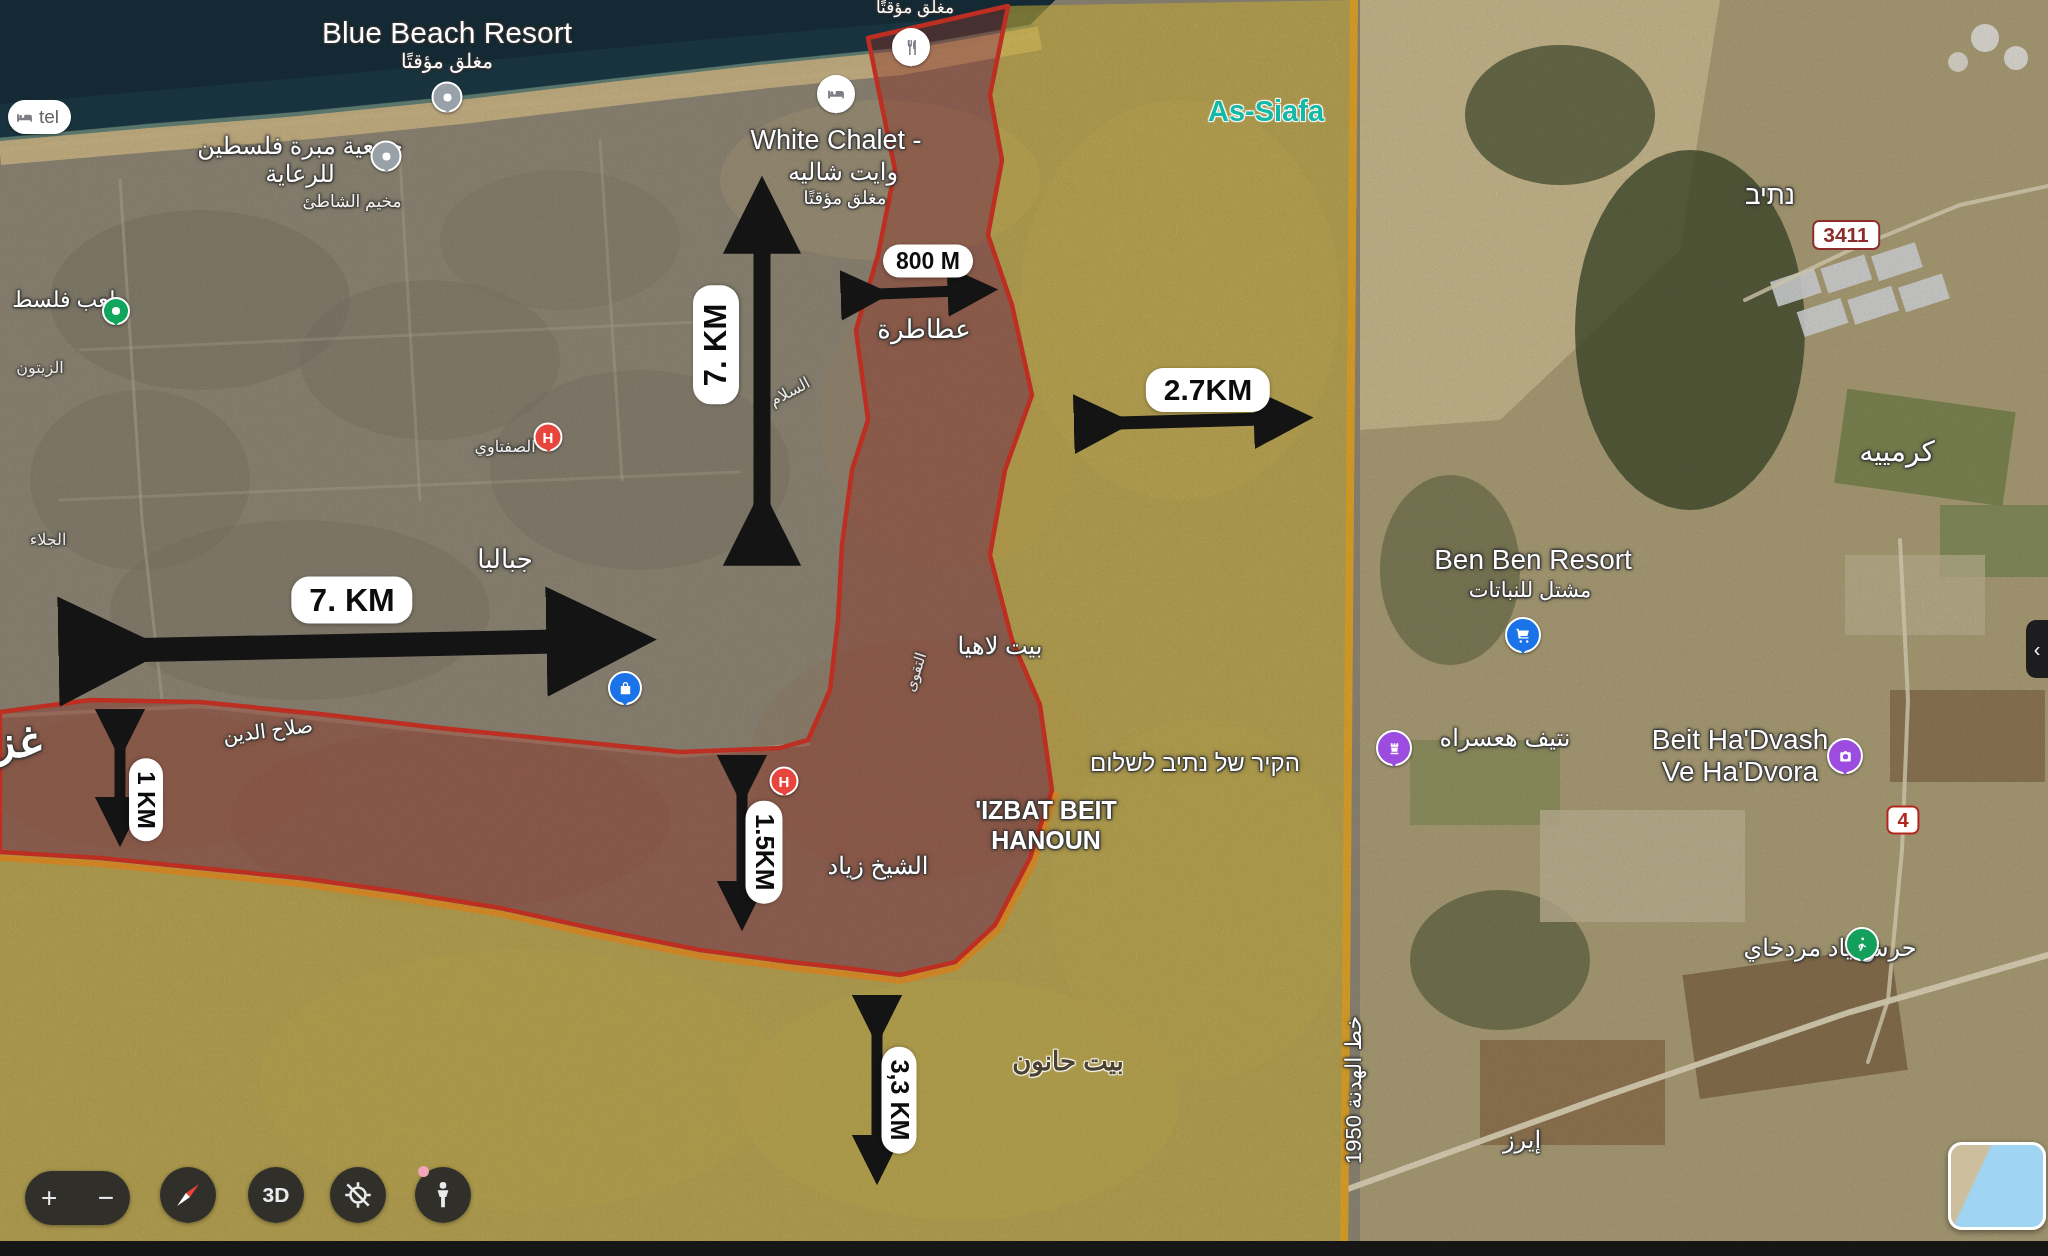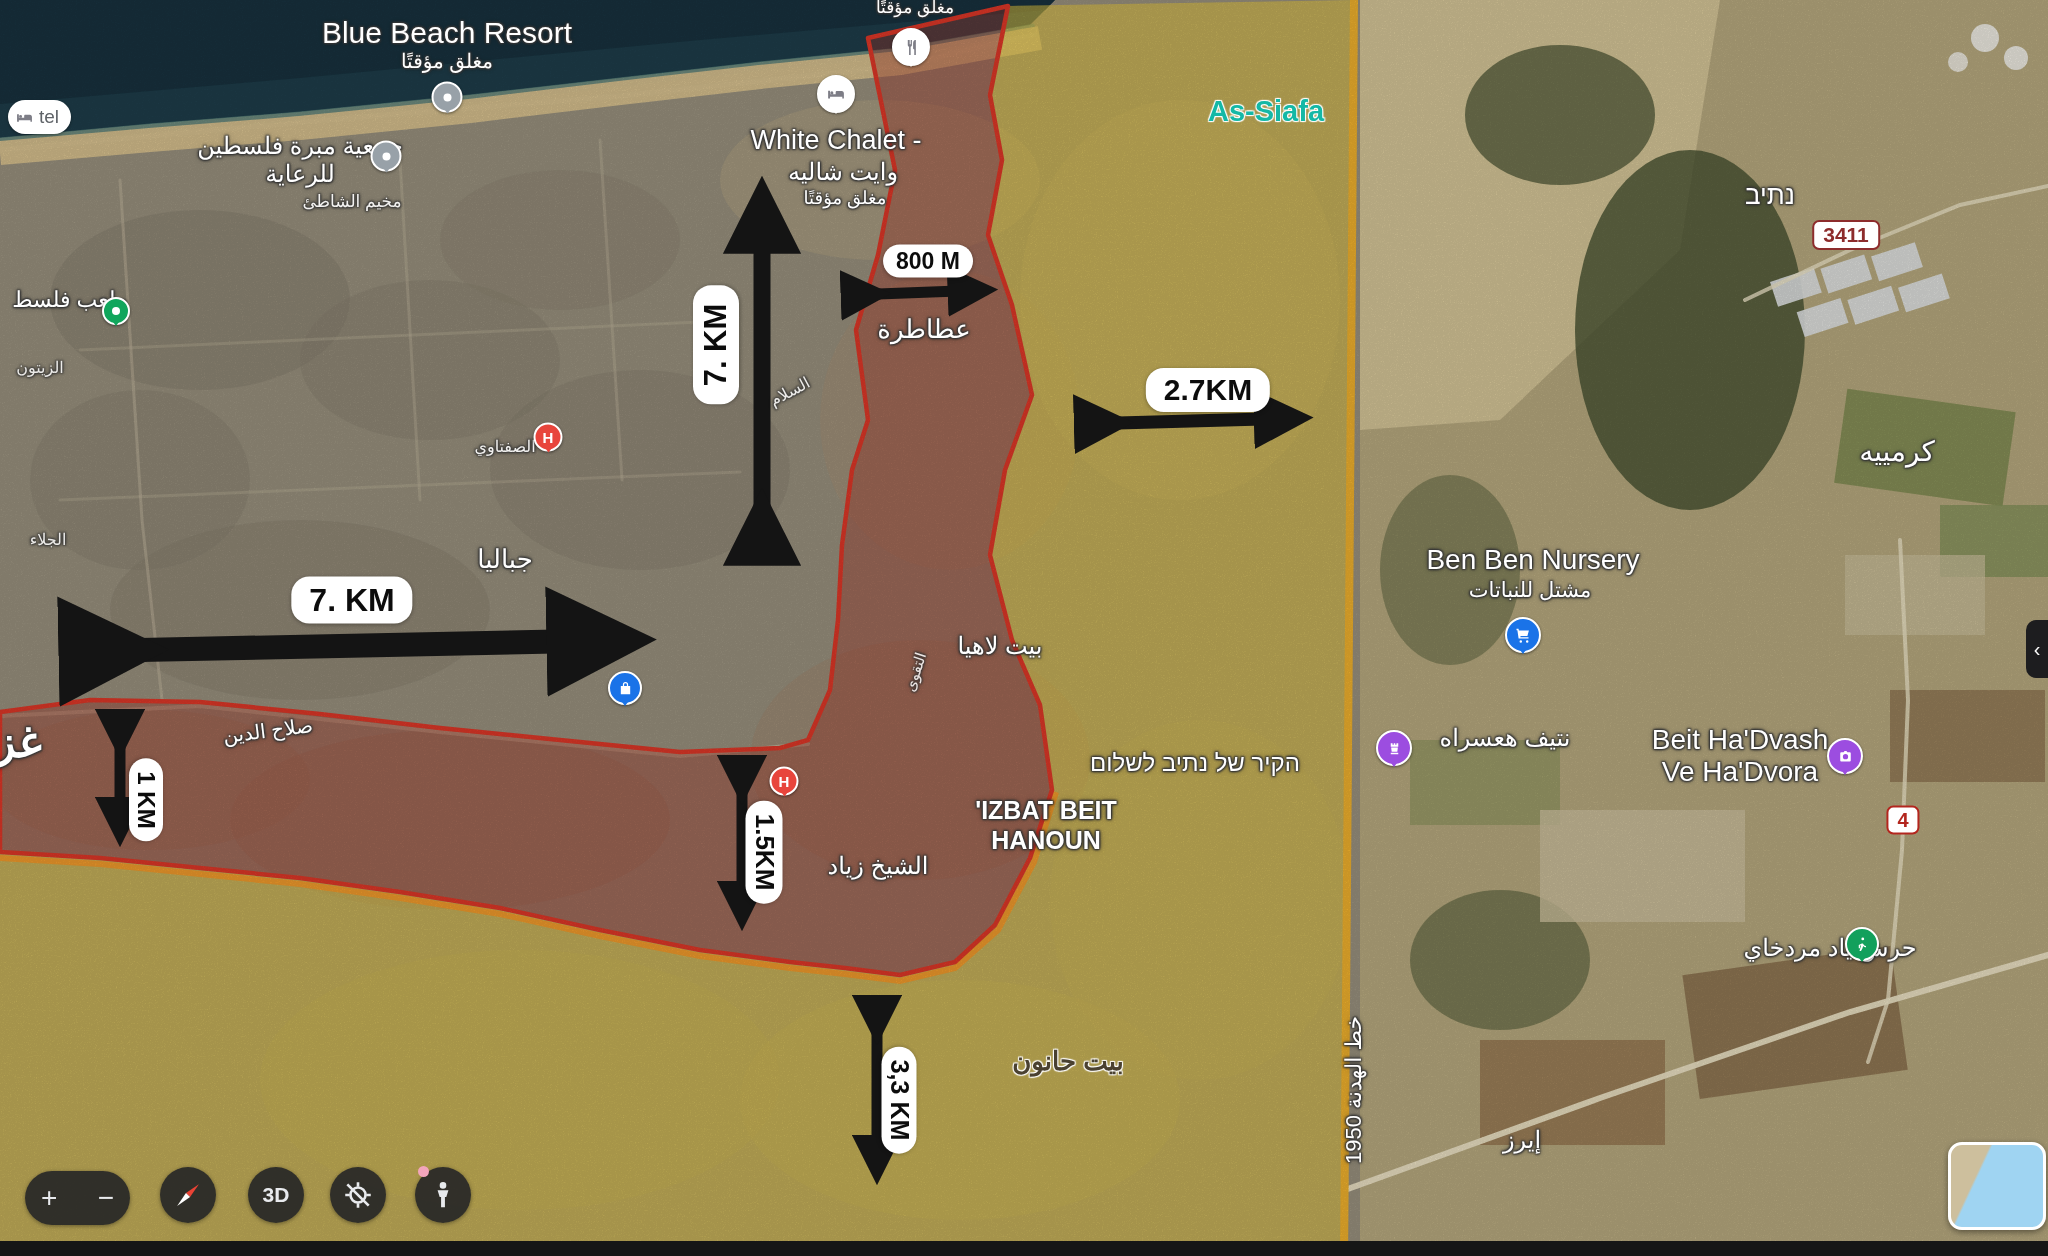--- a/index.html
+++ b/index.html
@@ -186,21 +186,21 @@
 <div class="lbl w" style="left:1046px;top:810px;font-size:25px;font-weight:700;">'IZBAT BEIT</div>
 <div class="lbl w" style="left:1046px;top:840px;font-size:25px;font-weight:700;">HANOUN</div>
 <div class="lbl d" style="left:1068px;top:1062px;font-size:26px;color:#4a4130;">بيت حانون</div>
 <div class="lbl w" style="left:1195px;top:763px;font-size:24px;">הקיר של נתיב לשלום</div>
 <div class="lbl w" style="left:1505px;top:738px;font-size:24px;text-align:right;">نتيف هعسراه</div>
 <div class="lbl w" style="left:1740px;top:740px;font-size:28px;">Beit Ha'Dvash</div>
 <div class="lbl w" style="left:1740px;top:772px;font-size:28px;">Ve Ha'Dvora</div>
 <div class="lbl w" style="left:1830px;top:948px;font-size:24px;">حرش ياد مردخاي</div>
 <div class="lbl w" style="left:1770px;top:196px;font-size:26px;">נתיב</div>
 <div class="lbl w" style="left:1897px;top:452px;font-size:28px;">كرمييه</div>
-<div class="lbl w" style="left:1533px;top:560px;font-size:28px;">Ben Ben Nursery</div>
+<div class="lbl w" style="left:1533px;top:560px;font-size:28px;">Ben Ben Resort</div>
 <div class="lbl w" style="left:1530px;top:590px;font-size:21px;">مشتل للنباتات</div>
 <div class="lbl w" style="left:1522px;top:1140px;font-size:24px;">إيرز</div>
 <div class="lbl w" style="left:1354px;top:1090px;font-size:22px;transform:translate(-50%,-50%) rotate(-90deg);">خط الهدنة 1950</div>
 
 <div class="lbl" style="left:1846px;top:235px;font-size:21px;font-weight:700;color:#8d2c2c;background:#fff;border:2.5px solid #8d2c2c;border-radius:7px;padding:1px 9px;">3411</div>
 <div class="lbl" style="left:1903px;top:820px;font-size:20px;font-weight:700;color:#b3261e;background:#fff;border:2.5px solid #b3261e;border-radius:7px;padding:1px 9px;">4</div>
 
 <div class="hotelchip">
   <svg width="17" height="17" viewBox="0 0 16 16">
         <path d="M1 12V5h1.7v3.2h5V6.4c0-.6.5-1.1 1.1-1.1H13c1.4 0 2 .9 2 2.2V12h-1.4v-1.5H2.7V12H1zm3.3-3.6a1.4 1.4 0 1 0 0-2.8 1.4 1.4 0 0 0 0 2.8z" fill="#7d7d86"></path>

